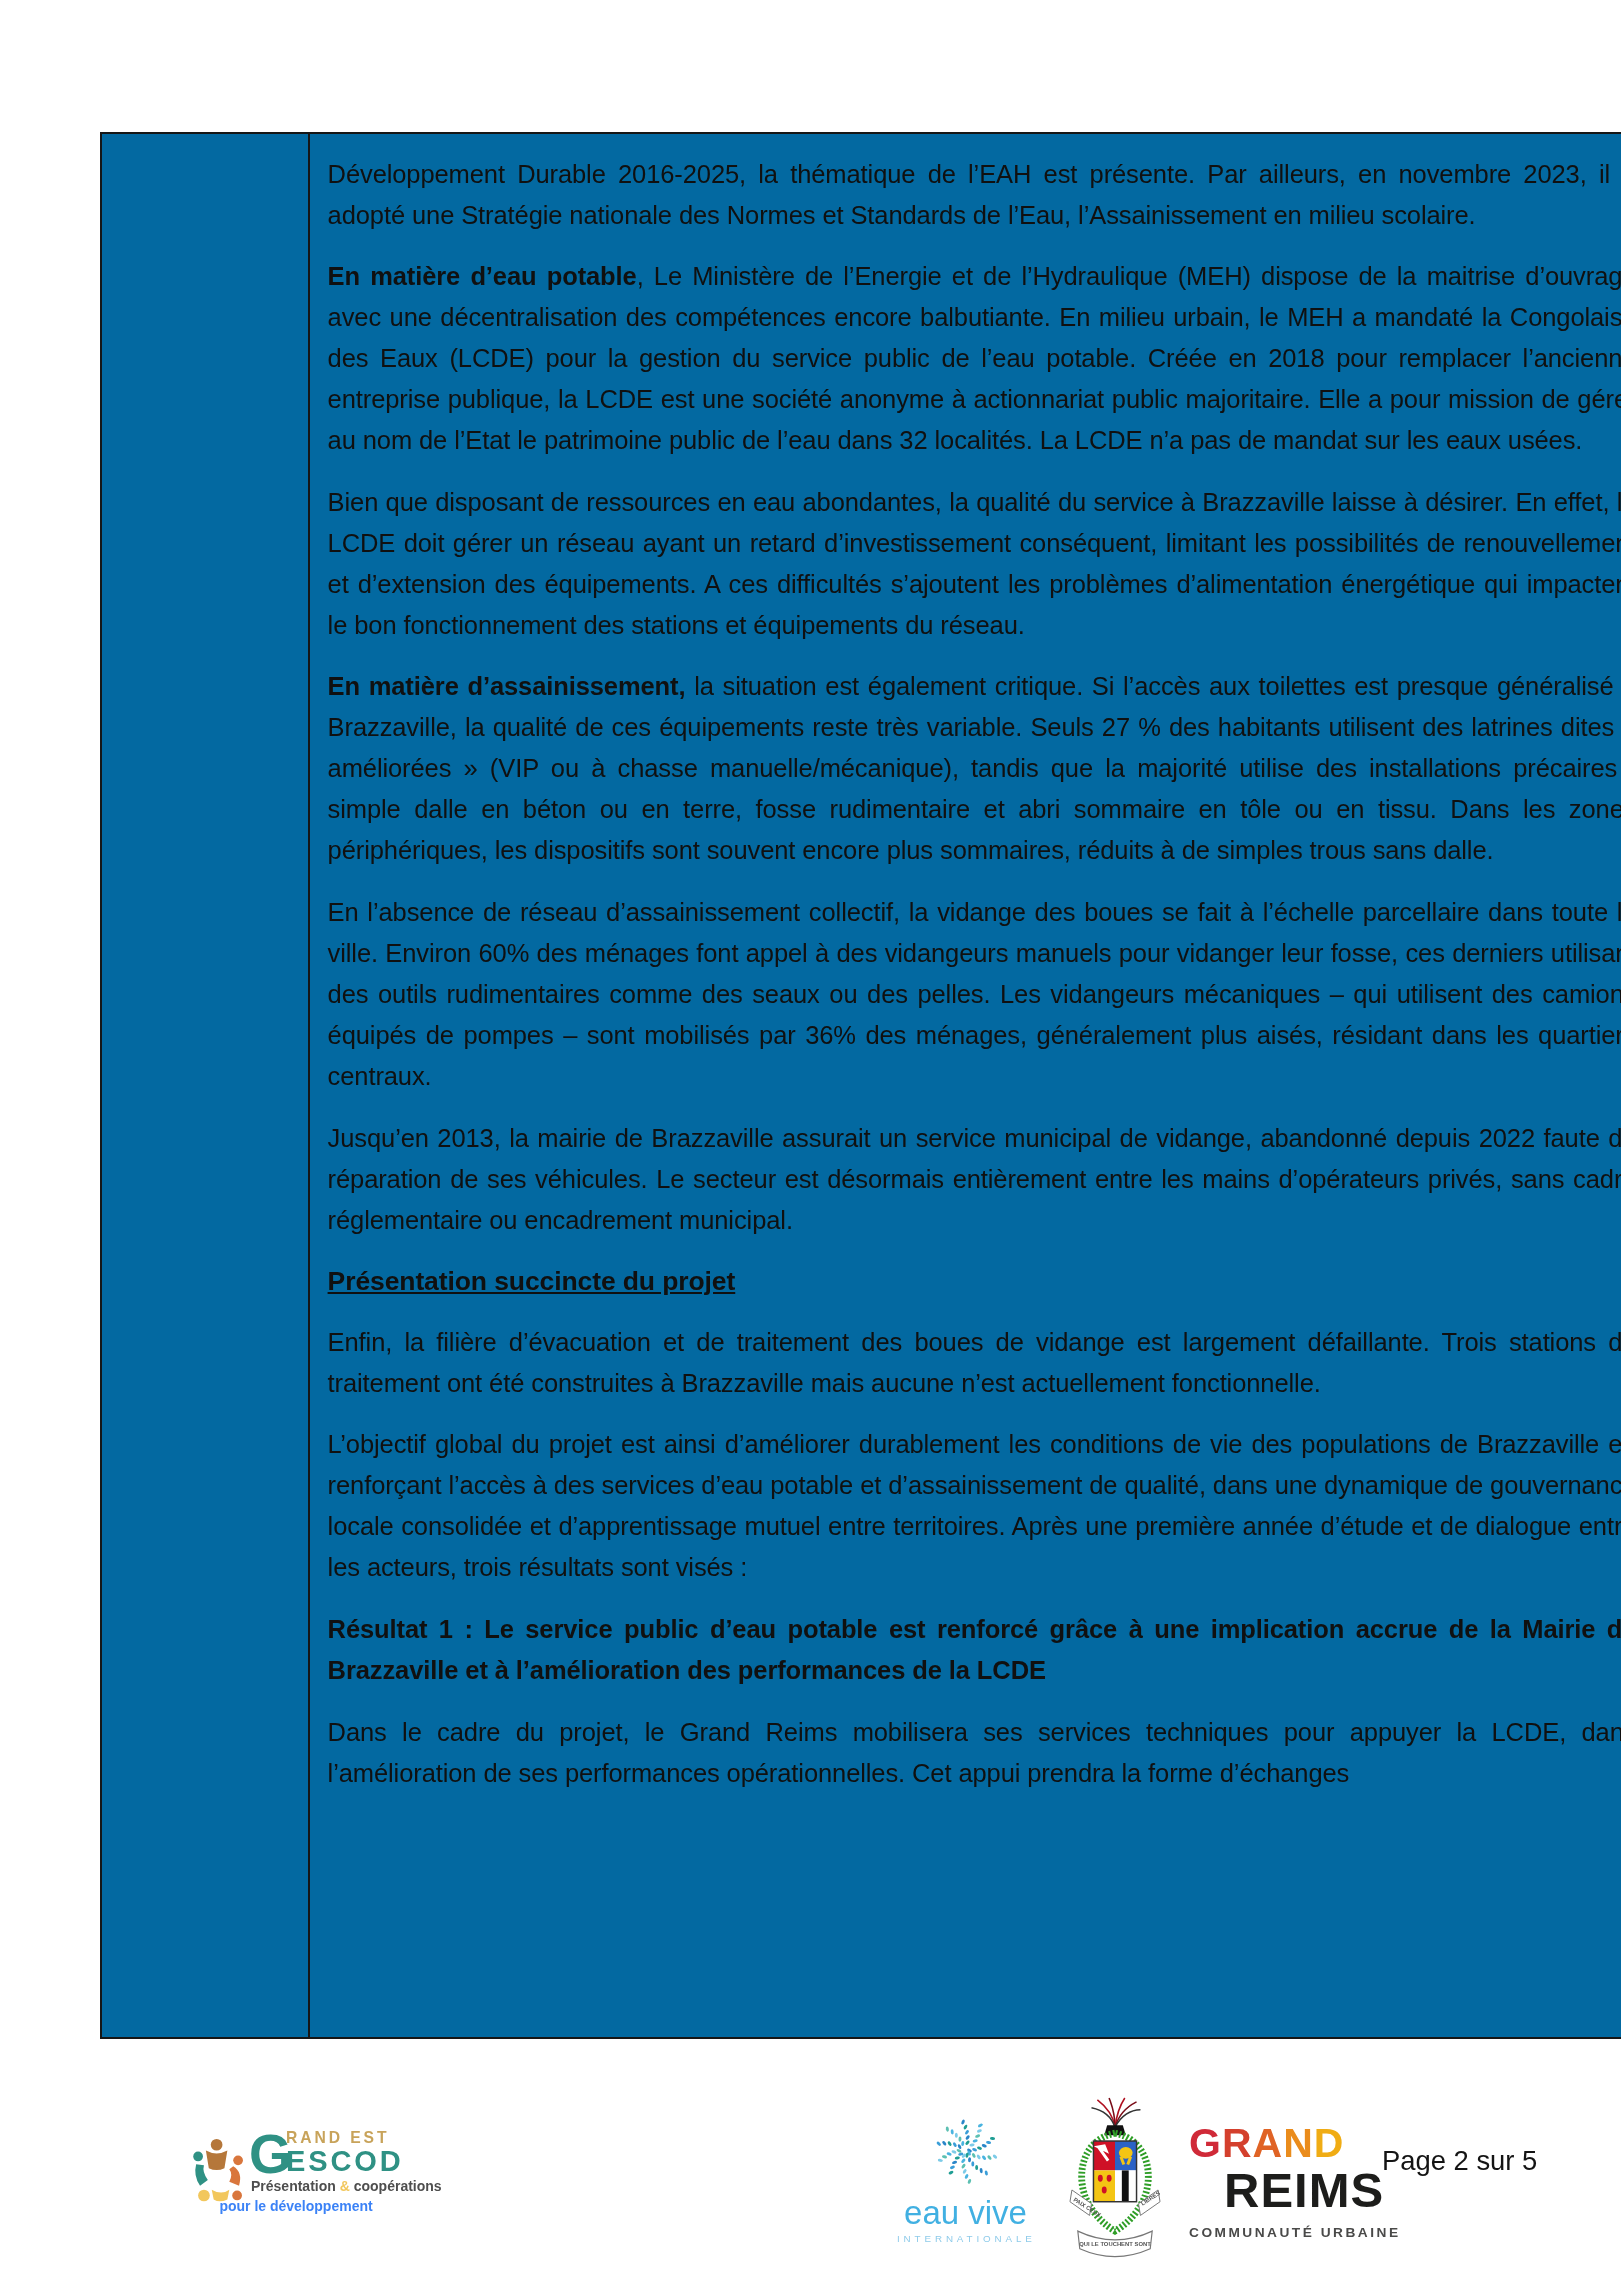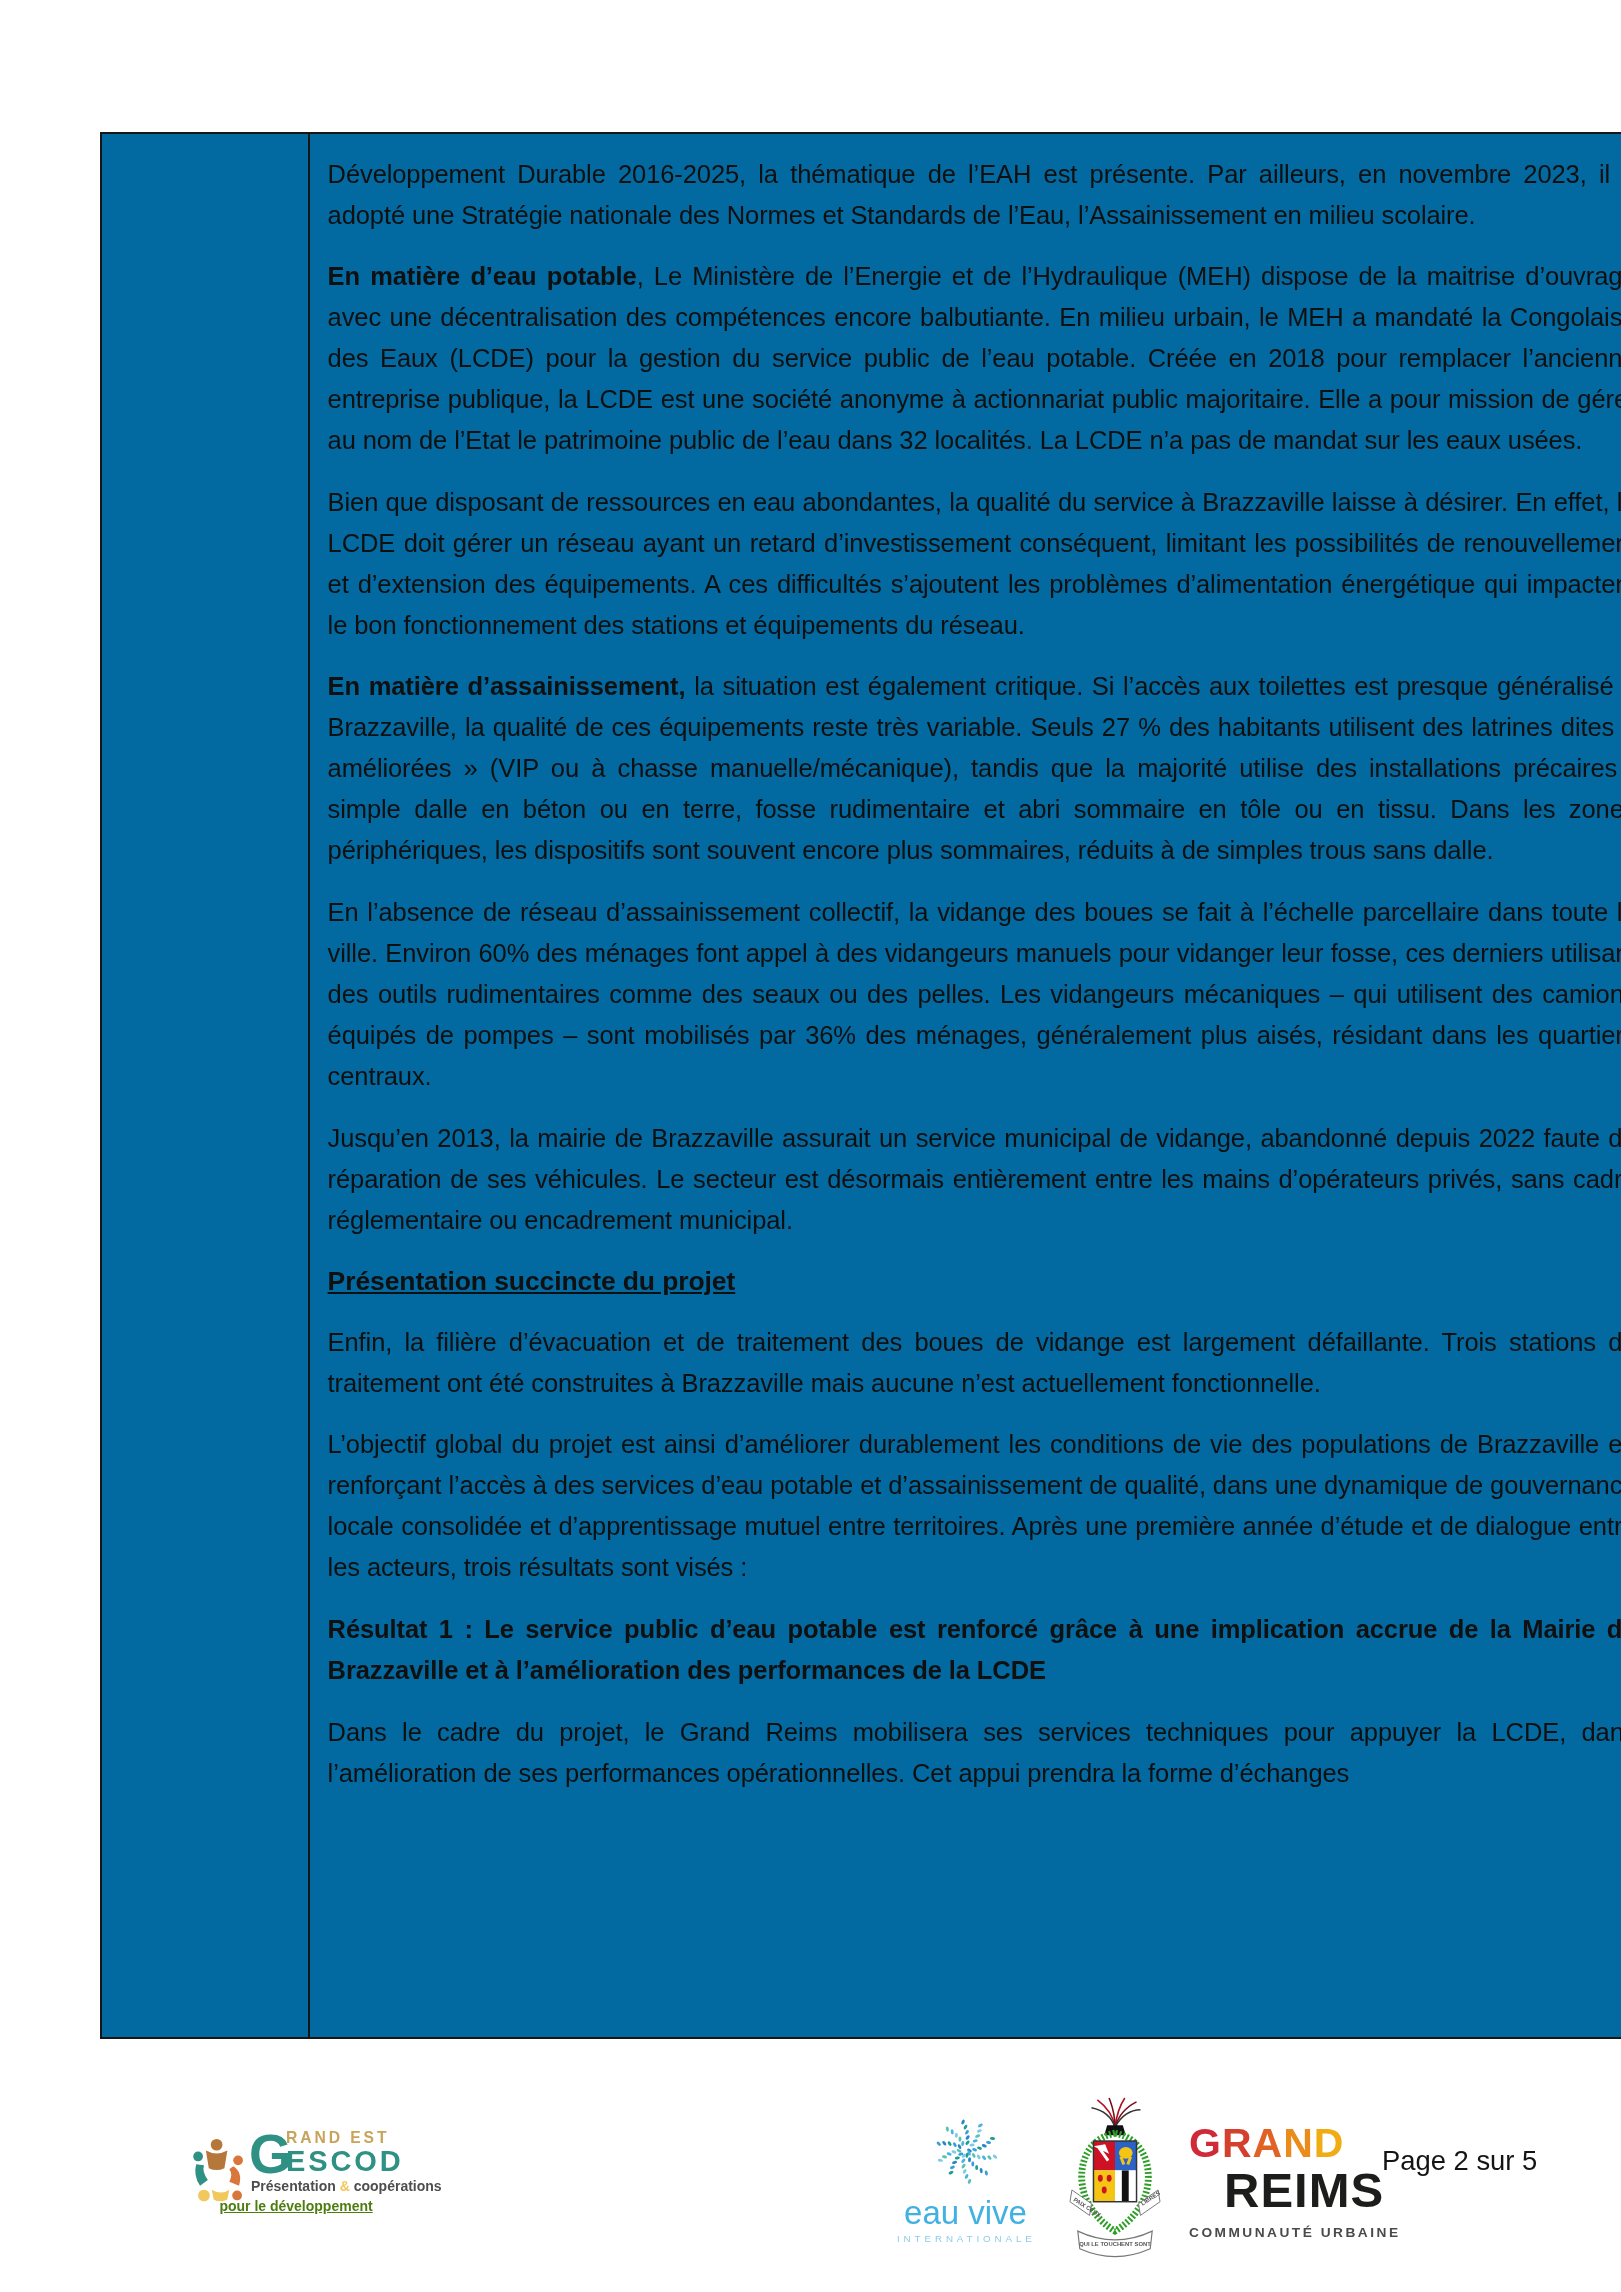--- a/index.html
+++ b/index.html
@@ -38,21 +38,21 @@
   .gescod .brand-g {
     position:absolute; left:57px; top:0px; font-size:55px; font-weight:bold;
     color:#2f9184; line-height:1;
   }
   .gescod .brand-rest {
     position:absolute; left:94px; top:17.6px; font-size:29px; font-weight:bold;
     letter-spacing:2.9px; color:#2f9184;
   }
   .gescod .tag1 { position:absolute; left:59px; top:51px; font-size:14px; font-weight:bold; color:#4e4e4e; white-space:nowrap; }
   .gescod .tag1 .amp { color:#f2c75c; }
-  .gescod .tag2 { position:absolute; left:27.4px; top:71px; font-size:14px; font-weight:bold; color:#4d7c0f; white-space:nowrap;text-decoration:underline; }
+  .gescod .tag2 { position:absolute; left:27.4px; top:71px; font-size:14px; font-weight:bold; color:#3b82f6; white-space:nowrap; }
 
   
   .eauvive { position:absolute; left:897px; top:27.4px; width:137px; height:147px; text-align:center; }
   .eauvive .name { font-size:33px; color:#41b0e2; margin-top:6px; line-height:1; }
   .eauvive .sub  { font-size:9.8px; letter-spacing:3.9px; color:#8ecbea; margin-top:3.9px; }
 
   
   .arms { position:absolute; left:1064px; top:7.8px; width:102px; height:186px; }
 
   

